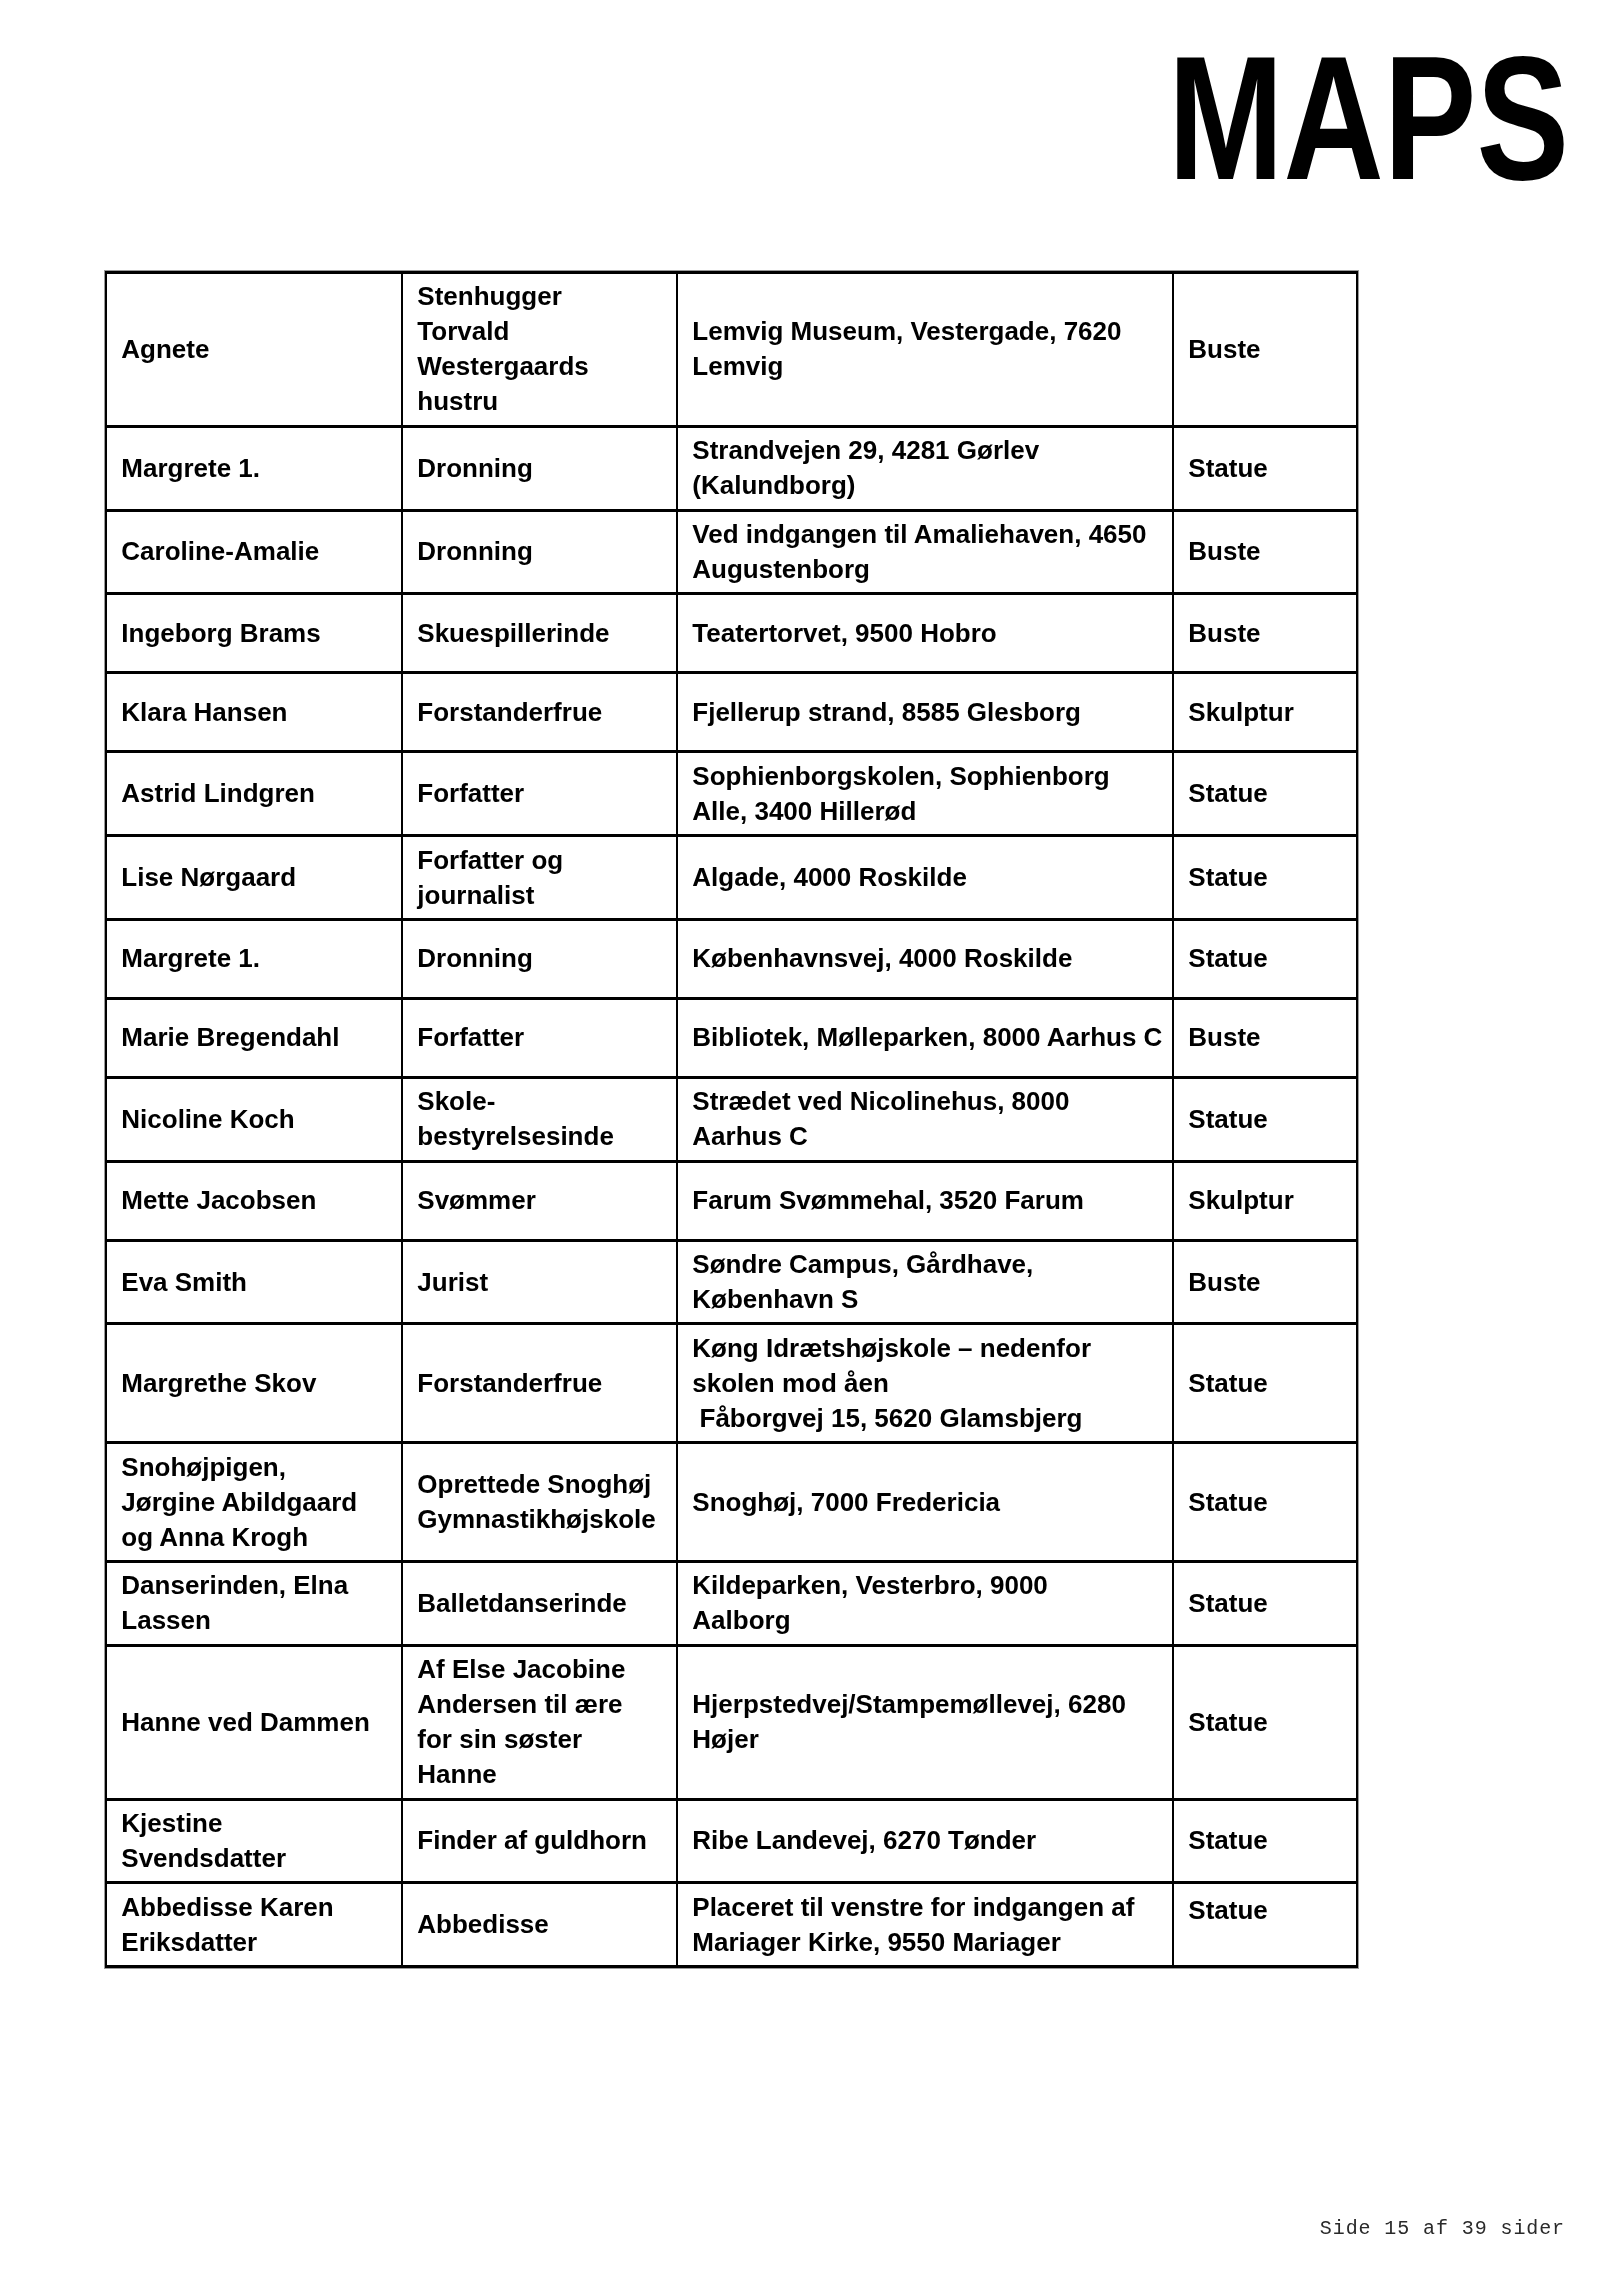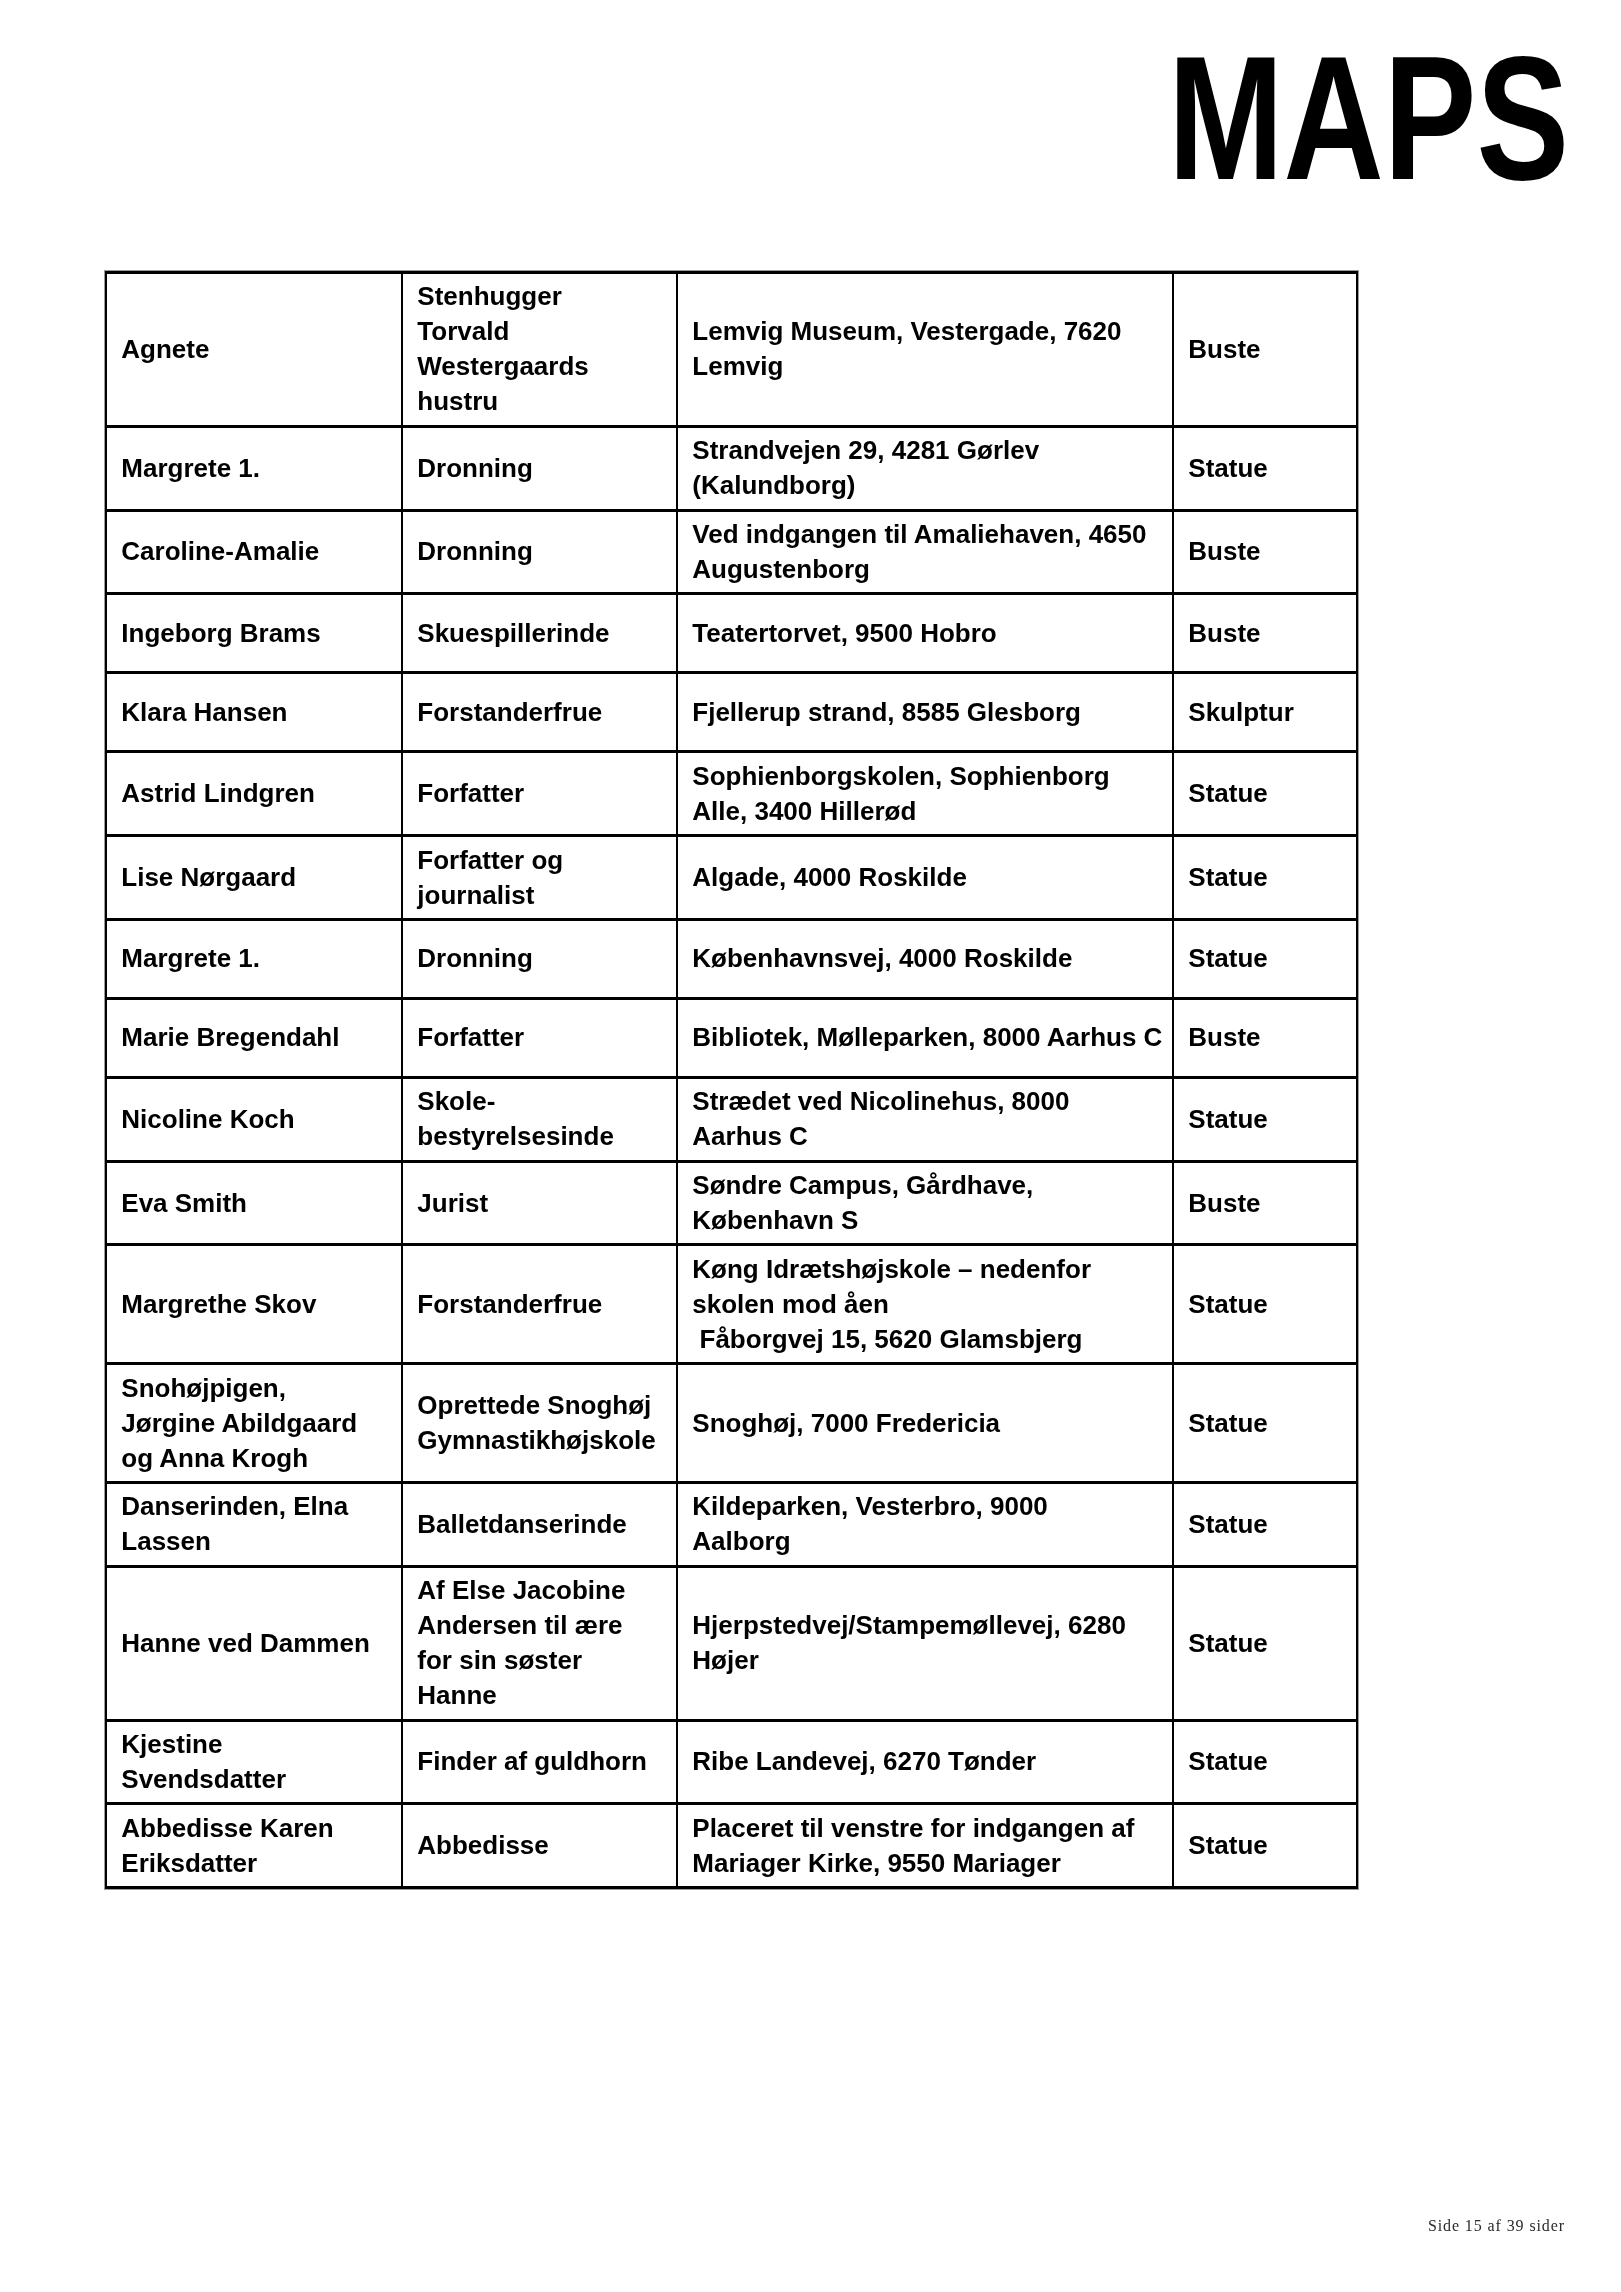--- a/index.html
+++ b/index.html
@@ -48,22 +48,22 @@
   
   table.statues tbody tr:nth-child(18) td:nth-child(4),
   table.statues tbody tr:nth-child(19) td:nth-child(4) {
     vertical-align: top;
     padding-top: 9px;
   }
   .page-footer {
     position: absolute;
     top: 2217px;
     right: 56px;
-    font-family: Liberation Serif, serif;
-    font-size: 16px;
+    font-family: Liberation Mono, monospace;
+    font-size: 20px;
     letter-spacing: 0.9px;
     color: #2a2a2a;
     white-space: pre;
   }
 </style>
 </head>
 <body>
 
 <div class="logo-wrap">
   <svg width="401" height="133" viewBox="0 0 448 148" xmlns="http://www.w3.org/2000/svg">
@@ -143,20 +143,26 @@
   </tr>
       <tr>
     <td>Nicoline Koch</td>
     <td>Skole-
 bestyrelsesinde</td>
     <td>Strædet ved Nicolinehus, 8000
 Aarhus C</td>
     <td>Statue</td>
   </tr>
       <tr>
+    <td>Mette Jacobsen</td>
+    <td>Svømmer</td>
+    <td>Farum Svømmehal, 3520 Farum</td>
+    <td>Skulptur</td>
+  </tr>
+      <tr>
     <td>Eva Smith</td>
     <td>Jurist</td>
     <td>Søndre Campus, Gårdhave,
 København S</td>
     <td>Buste</td>
   </tr>
       <tr>
     <td>Margrethe Skov</td>
     <td>Forstanderfrue</td>
     <td>Køng Idrætshøjskole – nedenfor

